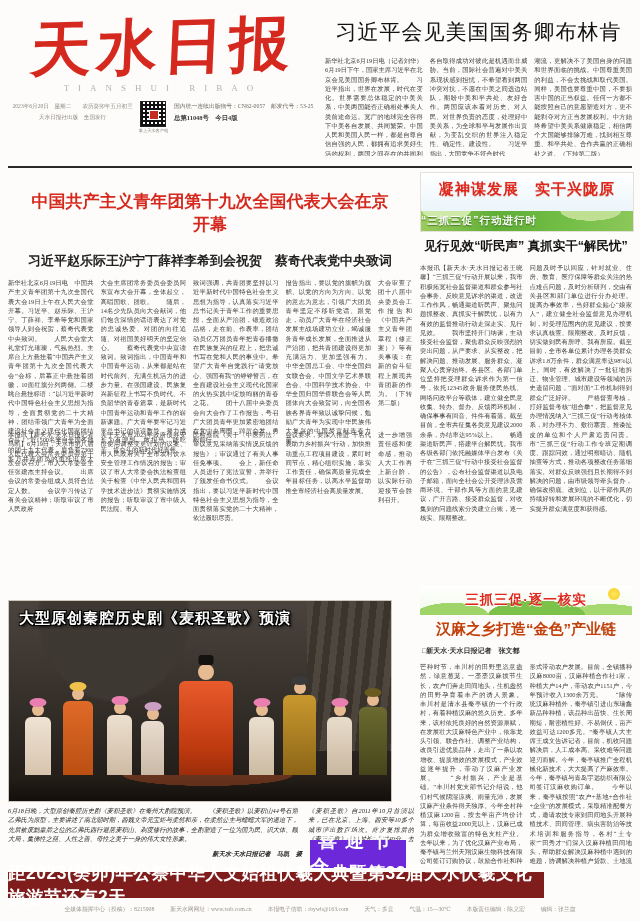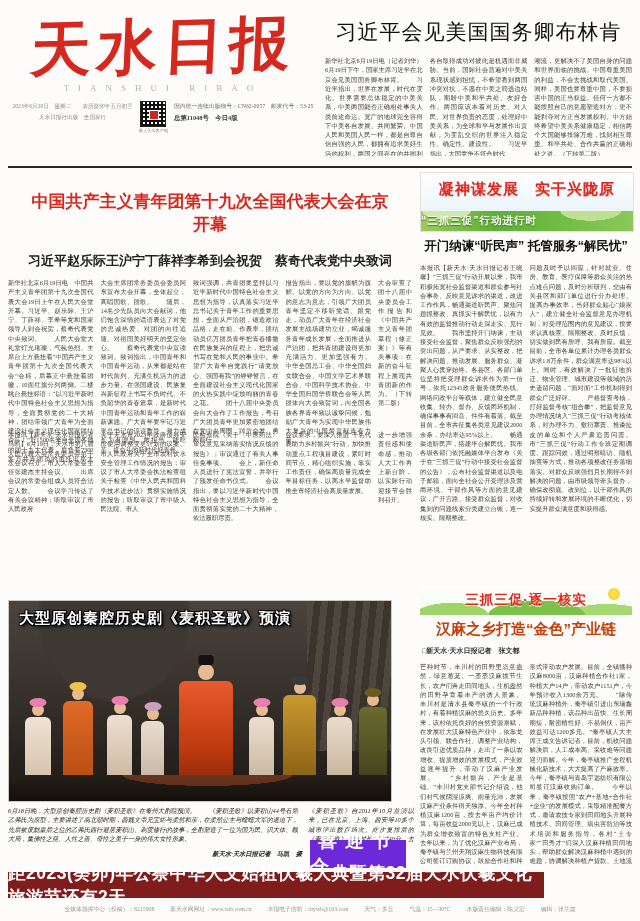--- a/index.html
+++ b/index.html
@@ -177,21 +177,21 @@
   </section>
 
   <aside class="promo">
     <div class="promo-title sans">凝神谋发展　实干兴陇原</div>
     <div class="promo-strip">
       <span class="sans">“三抓三促”行动进行时</span>
     </div>
   </aside>
 
   <section class="mingsheng">
-    <h1 class="sans">开门纳谏“听民声” 托管服务“解民忧”</h1>
+    <h1 class="sans">见行见效“听民声” 真抓实干“解民忧”</h1>
     <div class="cols">
       <div class="col small-body">本报讯【新天水·天水日报记者王晓馨】“三抓三促”行动开展以来，我市积极拓宽社会监督渠道和群众参与社会事务、反映意见诉求的渠道，改进工作作风，畅通渠道听民声、聚焦问题抓整改、真抓实干解民忧，以有力有效的监督推动行动走深走实、见行见效。　　我市坚持开门纳谏，主动接受社会监督，聚焦群众反映强烈的突出问题，从严要求、从实整改，把解决问题、推动发展、服务群众、凝聚人心贯穿始终。各县区、各部门单位坚持把受理群众诉求作为第一信号，依托12345政务服务便民热线、网络问政平台等载体，建立健全民意收集、转办、督办、反馈闭环机制，确保事事有回音、件件有着落。截至目前，全市共征集各类意见建议2000余条，办结率达95%以上。　　畅通渠道听民声，搭建平台解民忧。我市各级各部门依托融媒体平台发布《关于在“三抓三促”行动中接受社会监督的公告》，公布社会监督渠道以及电子邮箱，面向全社会公开受理涉及营商环境、干部作风等方面的意见建议，广开言路、接受群众监督，对收集到的问题线索分类建立台账，逐一核实、限期整改。</div>
       <div class="col small-body">问题及时予以回应，针对就业、住房、教育、医疗保障等群众关注的热点难点问题，及时分析研判，交由有关县区和部门单位进行分办处理。　　提高办事效率，当好群众贴心“娘家人”，建立健全社会监督意见办理机制，对受理范围内的意见建议，按要求认真核查、限期整改、及时反馈，切实做到民有所呼、我有所应。截至目前，全市各单位累计办理各类群众诉求1.8万余件，群众满意率达98%以上。同时，有效解决了一批征地拆迁、物业管理、城市建设等领域的历史遗留问题，“面对面”工作机制得到群众广泛好评。　　严格督查考核，打好监督考核“组合拳”，把监督意见办理情况纳入“三抓三促”行动考核体系，对办理不力、敷衍塞责、推诿扯皮的单位和个人严肃追责问责。市“三抓三促”行动工作专班定期调度、跟踪问效，通过明察暗访、随机抽查等方式，推动各项整改任务落细落实。对群众反映强烈且长期得不到解决的问题，由市级领导牵头督办，确保改彻底、改到位，以干部作风的持续好转和发展环境的不断优化，切实提升群众满意度和获得感。</div>
     </div>
   </section>
 
   <section class="npc">
     <div class="cols">
       <div class="col small-body">本报讯【新天水·天水日报记者马凯】6月19日，天水市第八届人民代表大会常务委员会第十次会议召开，市人大常委会主任张建杰主持会议。　　出席会议的常委会组成人员符合法定人数。　　会议学习传达了有关会议精神；听取审议了市人民政府</div>
       <div class="col small-body">关于天水市2023年政府债券安排使用调整变更计划的议案、市人民政府关于全市农村饮水安全管理工作情况的报告；审议了市人大常委会执法检查组关于检查《中华人民共和国科学技术进步法》贯彻实施情况的报告；听取审议了市中级人民法院、市人</div>

